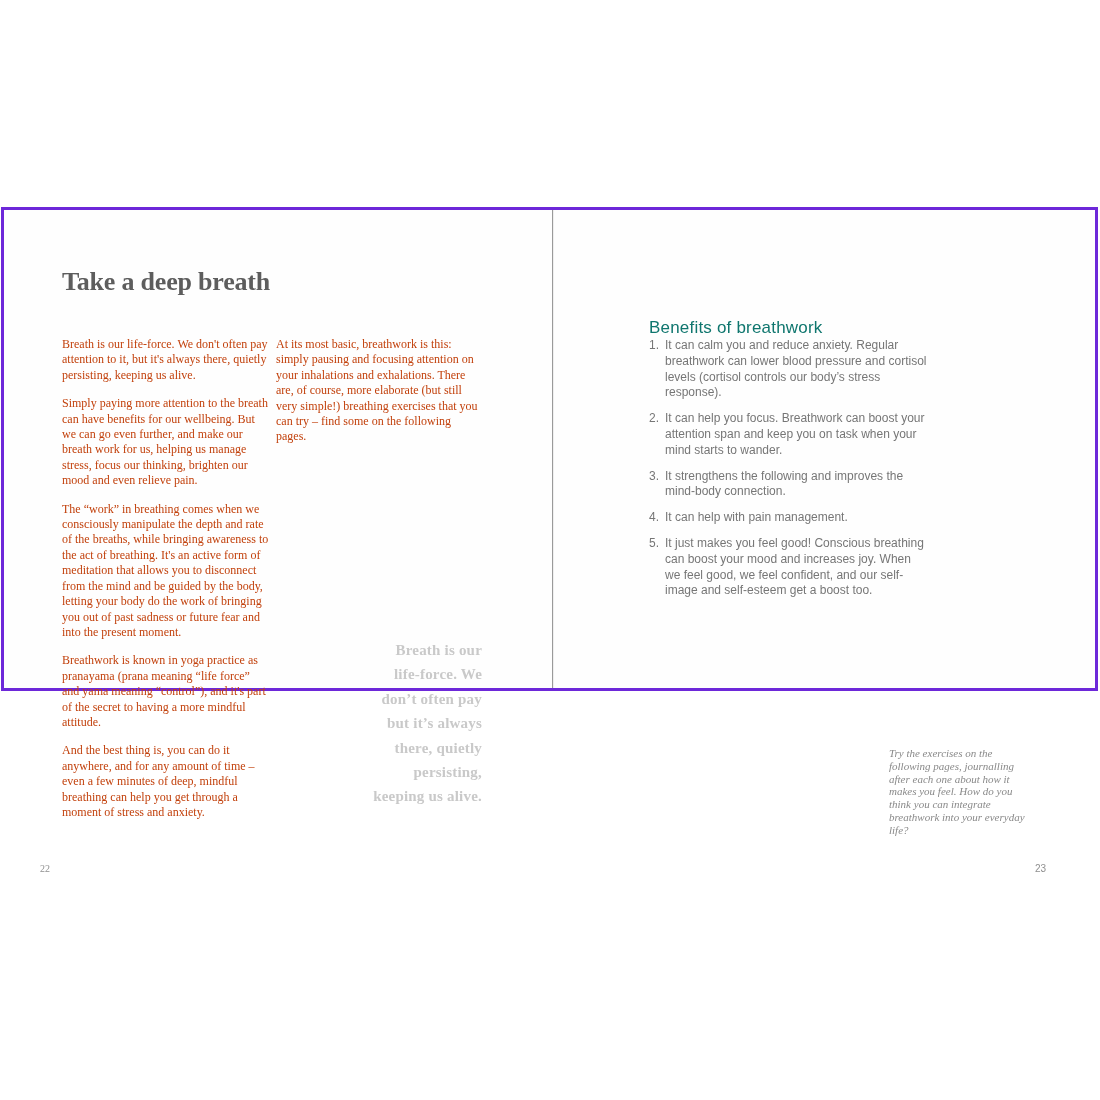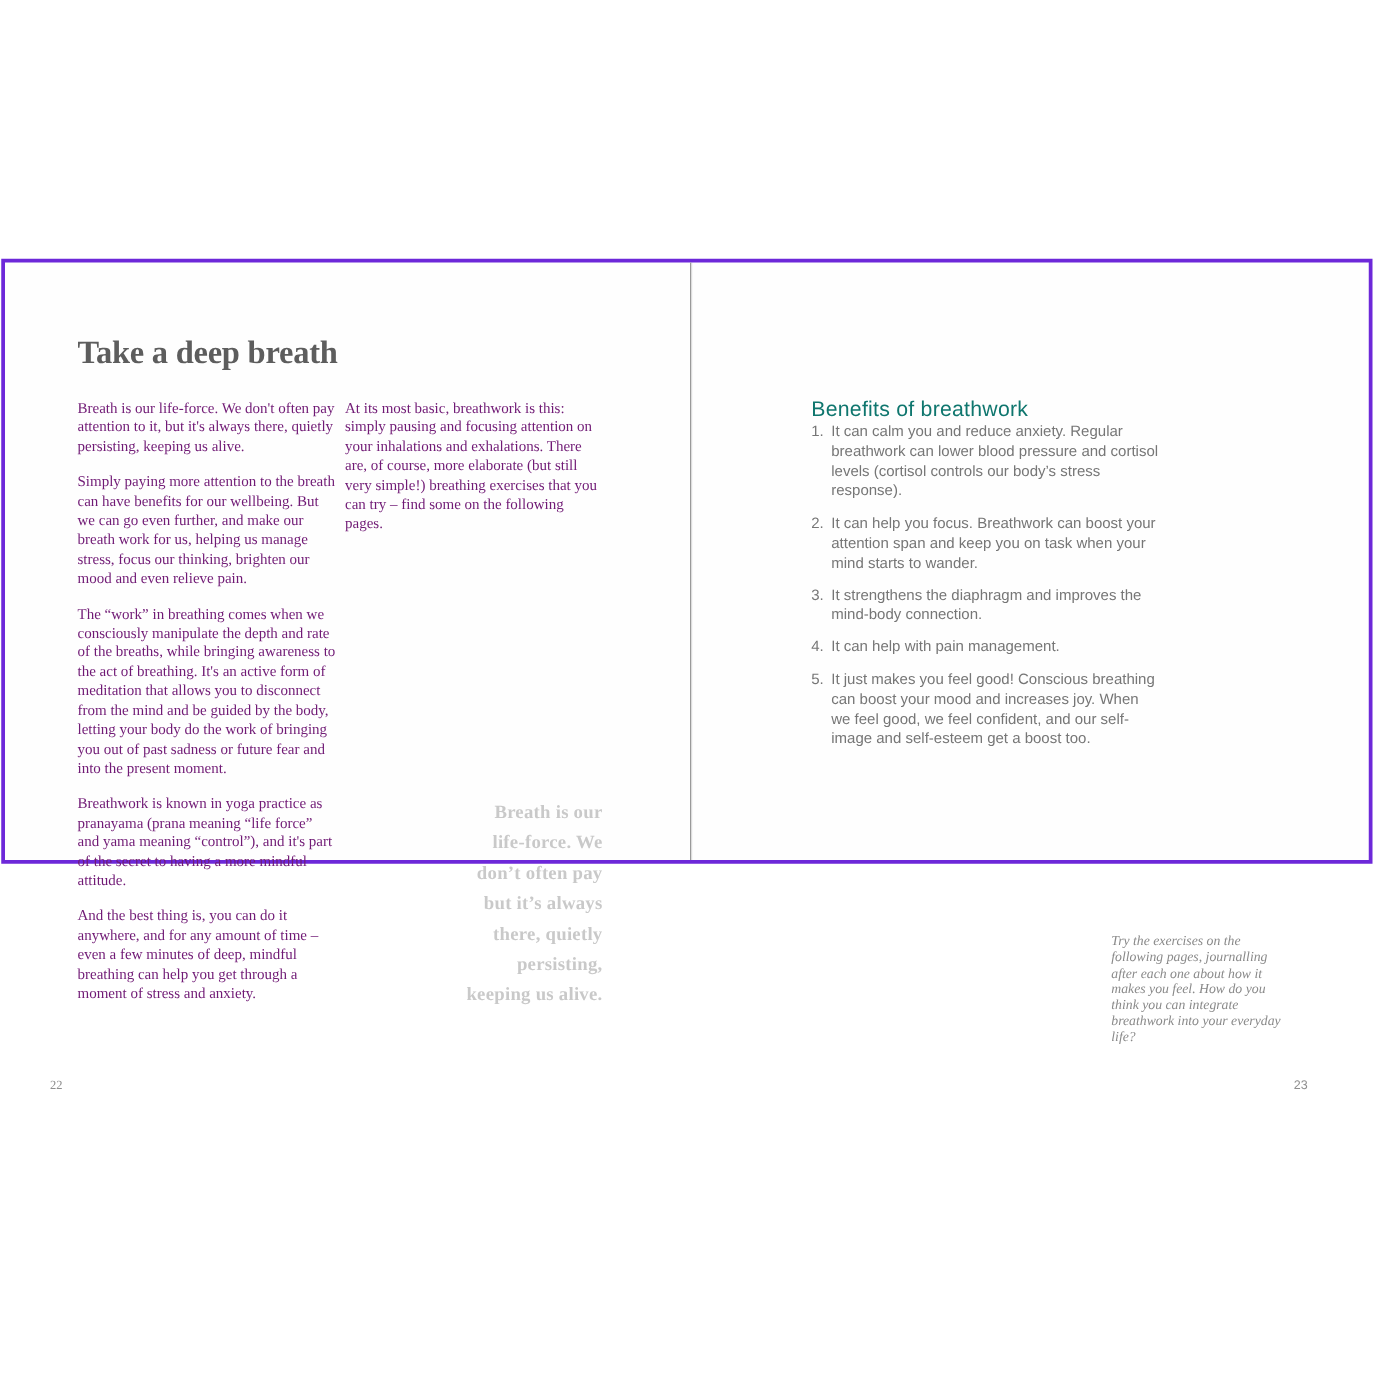--- a/index.html
+++ b/index.html
@@ -15,22 +15,22 @@
     position: absolute; left: 548px; top: 0; width: 1px; height: 100%;
     background: #9a9a9a; box-shadow: 1px 0 0 rgba(0,0,0,0.06);
   }
 
   
   .book-title {
     position: absolute; left: 58px; top: 57px;
     font-size: 26px; font-weight: bold; color: #5d5d5d; letter-spacing: -0.2px;
   }
   .col {
-    position: absolute; top: 109px; width: 207px;
-    font-size: 12px; line-height: 15.4px; color: #701a75;
+    position: absolute; top: 127px; width: 207px;
+    font-size: 12px; line-height: 15.4px; color: #c2410c;
   }
   .col-1 { left: 58px; }
   .col-2 { left: 272px; }
   .col p { margin: 0 0 13px 0; }
 
   .pull-quote {
     position: absolute; left: 248px; top: 428px; width: 230px;
     text-align: right; font-weight: bold;
     font-size: 15px; line-height: 24.4px; color: #c9c9c9; letter-spacing: 0.2px;
   }
@@ -99,21 +99,21 @@
       <div class="benefit-item">
         <span class="benefit-num">1.</span>
         <span class="benefit-text">It can calm you and reduce anxiety. Regular breathwork can lower blood pressure and cortisol levels (cortisol controls our body’s stress response).</span>
       </div>
       <div class="benefit-item">
         <span class="benefit-num">2.</span>
         <span class="benefit-text">It can help you focus. Breathwork can boost your attention span and keep you on task when your mind starts to wander.</span>
       </div>
       <div class="benefit-item">
         <span class="benefit-num">3.</span>
-        <span class="benefit-text">It strengthens the diaphragm and improves the mind-body connection.</span>
+        <span class="benefit-text">It strengthens the following and improves the mind-body connection.</span>
       </div>
       <div class="benefit-item">
         <span class="benefit-num">4.</span>
         <span class="benefit-text">It can help with pain management.</span>
       </div>
       <div class="benefit-item">
         <span class="benefit-num">5.</span>
         <span class="benefit-text">It just makes you feel good! Conscious breathing can boost your mood and increases joy. When we feel good, we feel confident, and our self-image and self-esteem get a boost too.</span>
       </div>
     </div>

